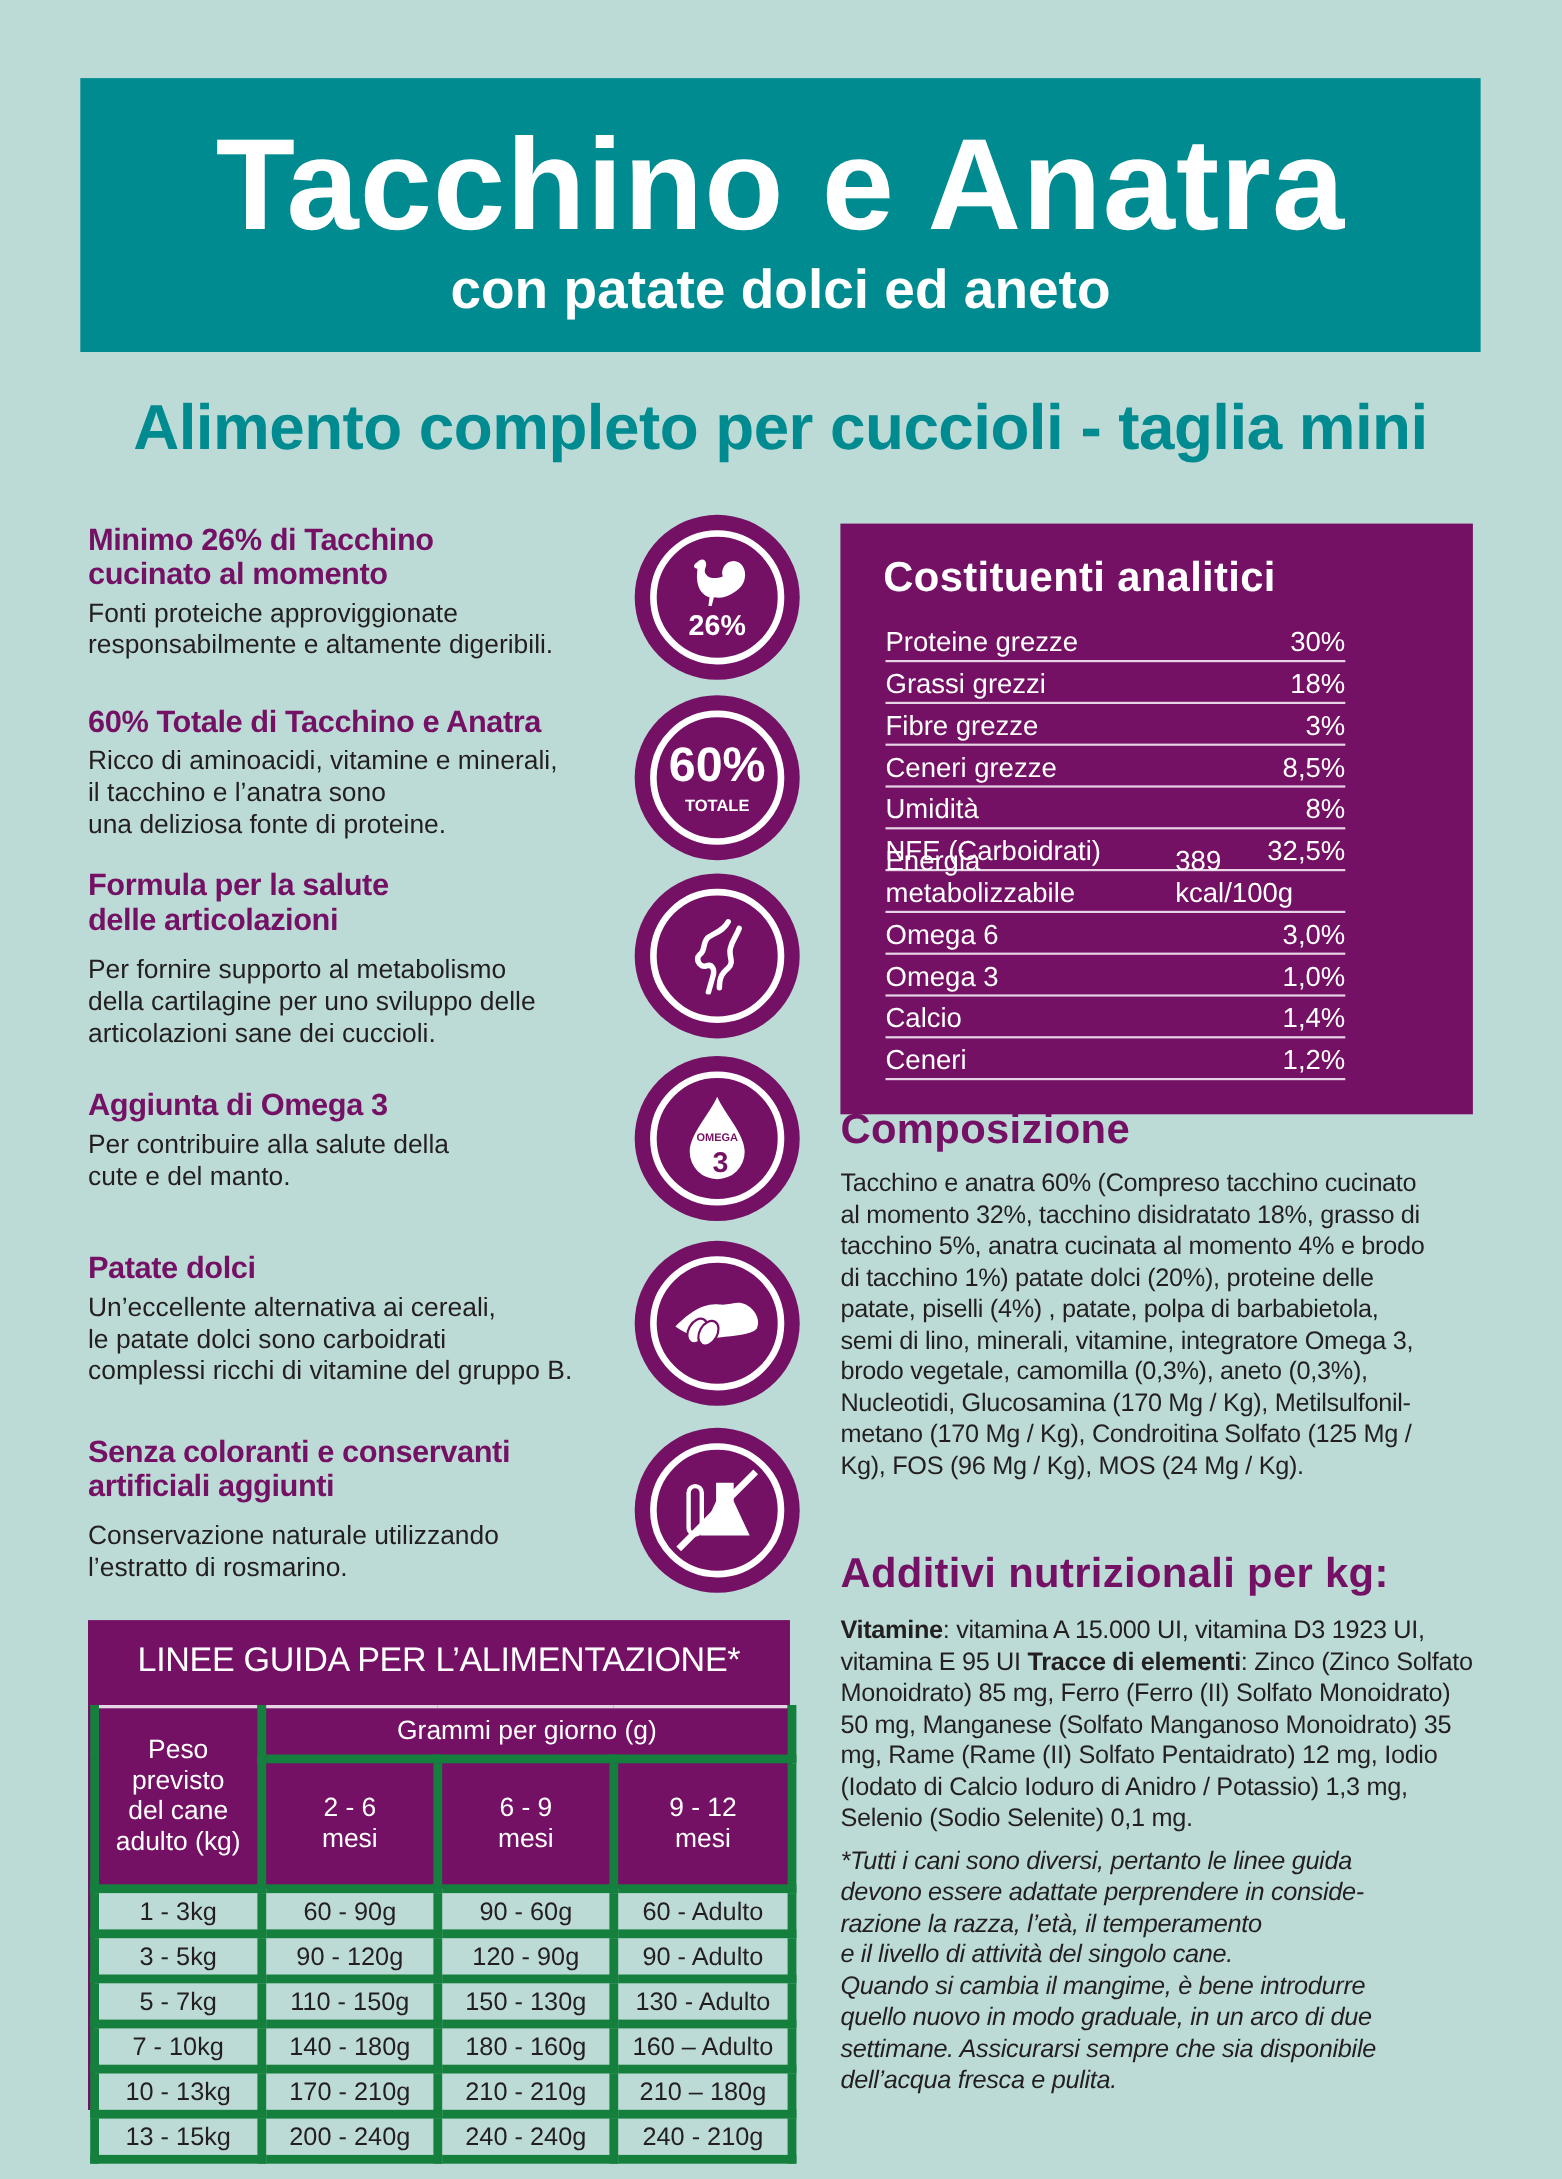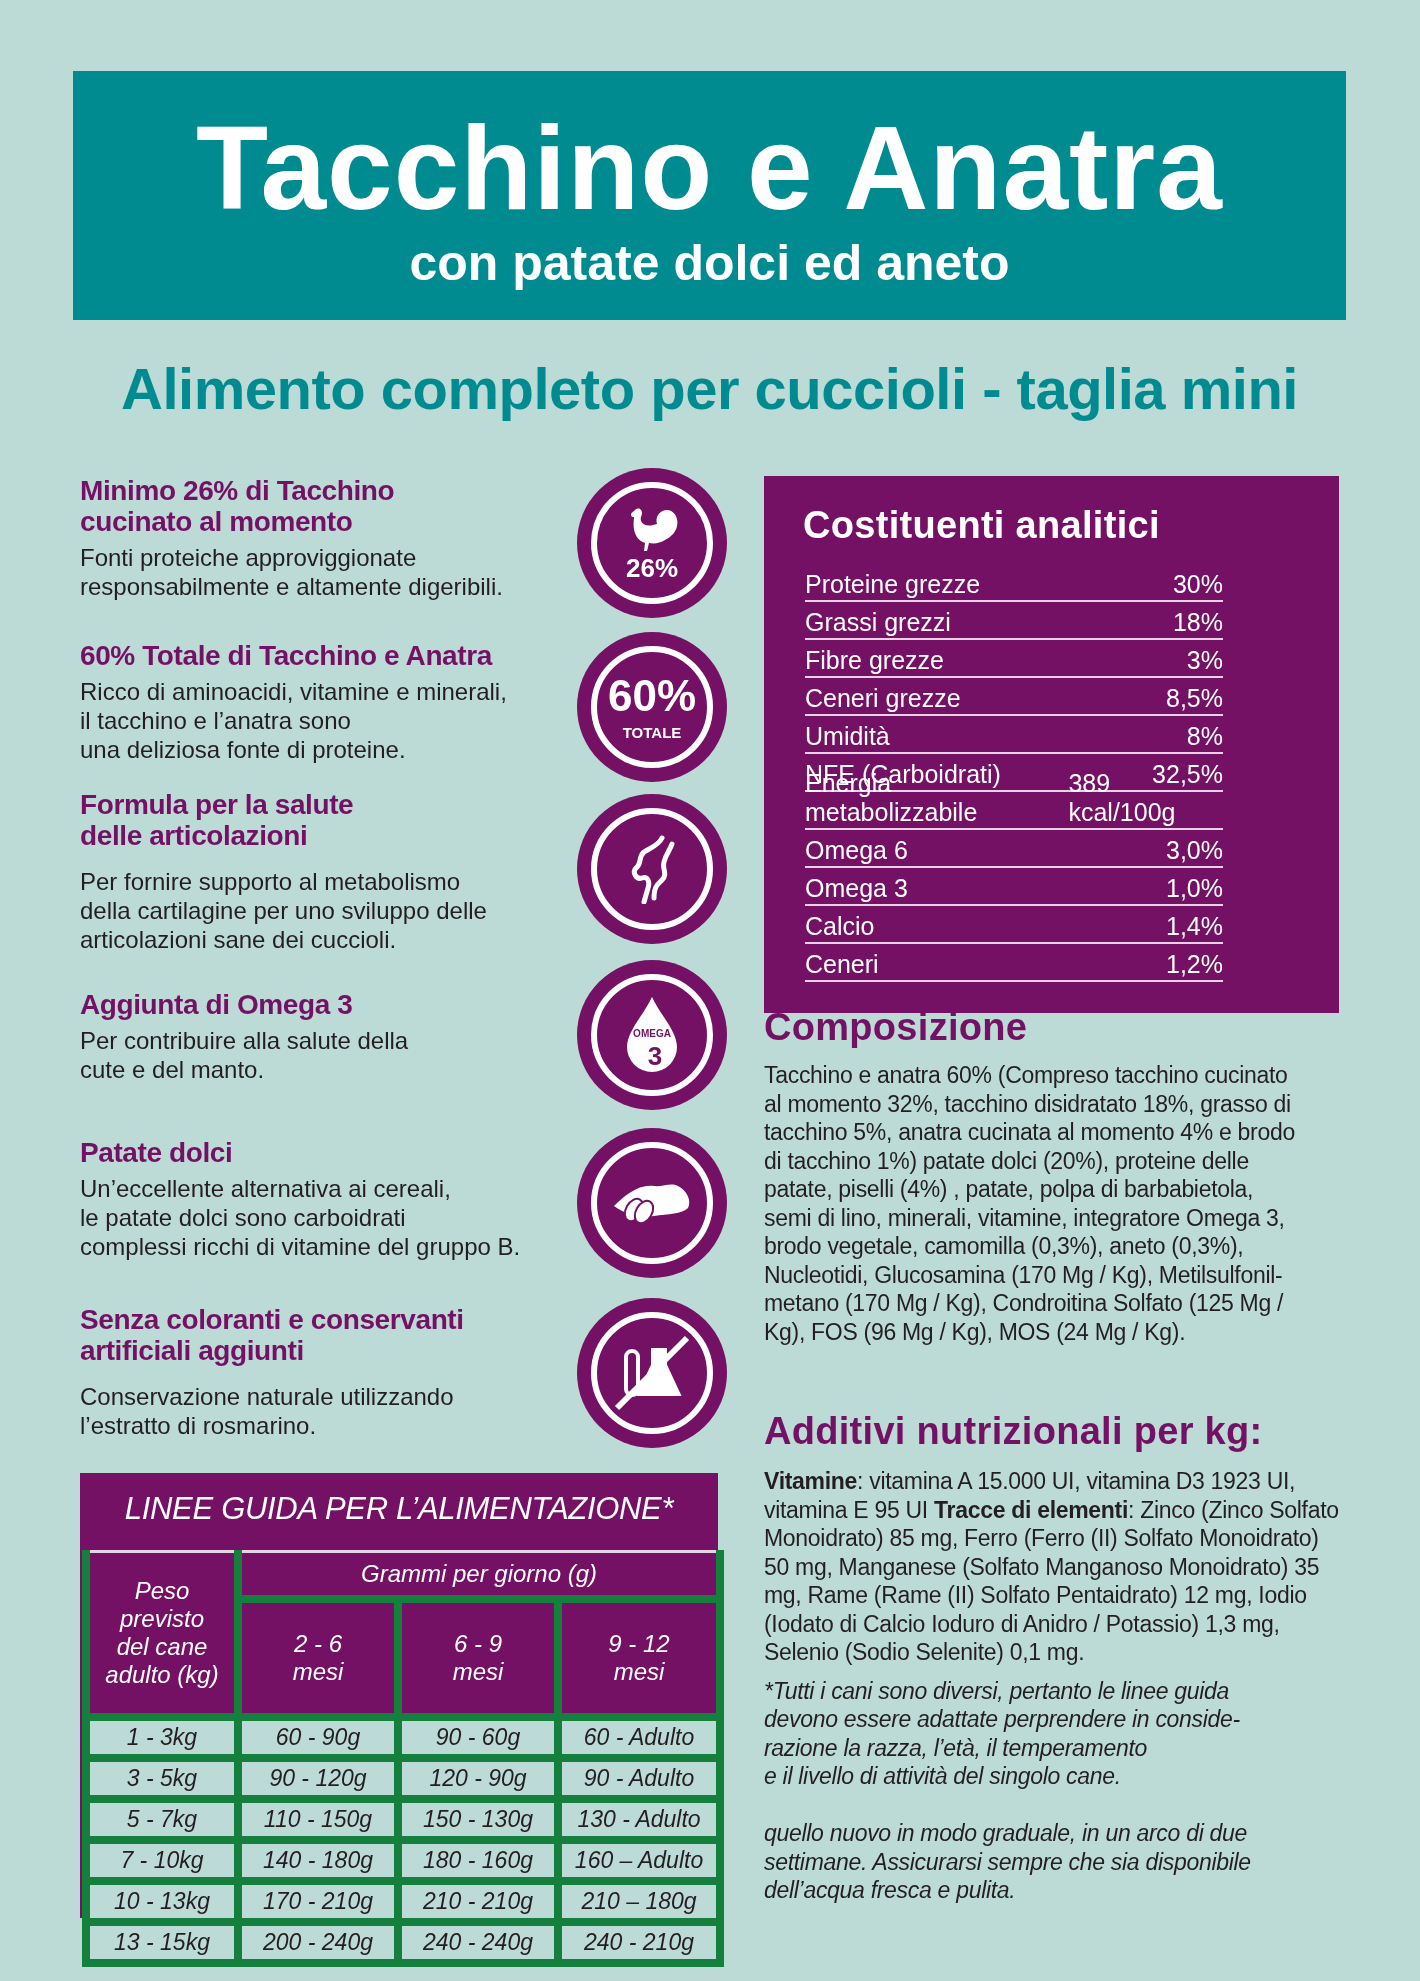--- a/index.html
+++ b/index.html
@@ -25,21 +25,21 @@
 
   .analytic { left: 764px; top: 476px; width: 575px; height: 537px; background: #741165; color: #fff; }
   .analytic h2 { position: absolute; left: 39px; top: 28px; margin: 0; font-size: 38px; font-weight: bold; letter-spacing: 0.3px; }
   .analytic .rows { position: absolute; left: 41px; top: 88px; width: 418px; }
   .arow { display: flex; justify-content: space-between; height: 38px; border-bottom: 2px solid #e6d3e6; box-sizing: border-box; align-items: flex-end; padding-bottom: 1px; font-size: 25px; }
 
   .sec-title { font-size: 38px; font-weight: bold; color: #741165; margin: 0; letter-spacing: 0.3px; }
   .body-text { font-size: 23px; line-height: 28.5px; color: #231f20; margin: 0; letter-spacing: -0.3px; }
   .note { font-style: italic; }
 
-  .feed { left: 80px; top: 1473px; width: 638px; height: 445px; background: #741165; border: 2px solid #741165; box-sizing: border-box; font-style: italic; }
+  .feed { left: 80px; top: 1473px; width: 638px; height: 445px; background: #741165; border: 2px solid #741165; box-sizing: border-box; }
   .feed .ftitle { position: absolute; left: 0; right: 0; top: 18px; text-align: center; color: #fff; font-size: 31px; line-height: 1; letter-spacing: -0.3px; }
   .feed table { position: absolute; left: 0; top: 75px; width: 634px; border-collapse: collapse; table-layout: fixed; }
   .feed th, .feed td { border: 8px solid #15803d; text-align: center; padding: 0; }
   .feed thead tr.hr1 th { border-top: 3px solid #e6d3e6; }
   .feed th { color: #fff; font-weight: normal; font-size: 24px; line-height: 28px; background: #741165; }
   .feed th.inner { border-left: 3px solid #e6d3e6; border-top: 3px solid #e6d3e6; }
   .feed td { background: #bddbd6; font-size: 23px; height: 33px; color: #231f20; }
 </style>
 </head>
 <body>
@@ -205,21 +205,21 @@
     <span>50 mg, Manganese (Solfato Manganoso Monoidrato) 35</span><br>
     <span>mg, Rame (Rame (II) Solfato Pentaidrato) 12 mg, Iodio</span><br>
     <span>(Iodato di Calcio Ioduro di Anidro / Potassio) 1,3 mg,</span><br>
     <span>Selenio (Sodio Selenite) 0,1 mg.</span>
   </p>
   <p class="body-text note" style="margin-top:10px">
     <span>*Tutti i cani sono diversi, pertanto le linee guida</span><br>
     <span>devono essere adattate perprendere in conside-</span><br>
     <span>razione la razza, l’età, il temperamento</span><br>
     <span>e il livello di attività del singolo cane.</span><br>
-    <br>
+    <span>Quando si cambia il mangime, è bene introdurre</span><br>
     <span>quello nuovo in modo graduale, in un arco di due</span><br>
     <span>settimane. Assicurarsi sempre che sia disponibile</span><br>
     <span>dell’acqua fresca e pulita.</span>
   </p>
 </div>
 
 <div class="abs feed">
   <div class="ftitle">LINEE GUIDA PER L’ALIMENTAZIONE*</div>
   <table>
     <colgroup>

